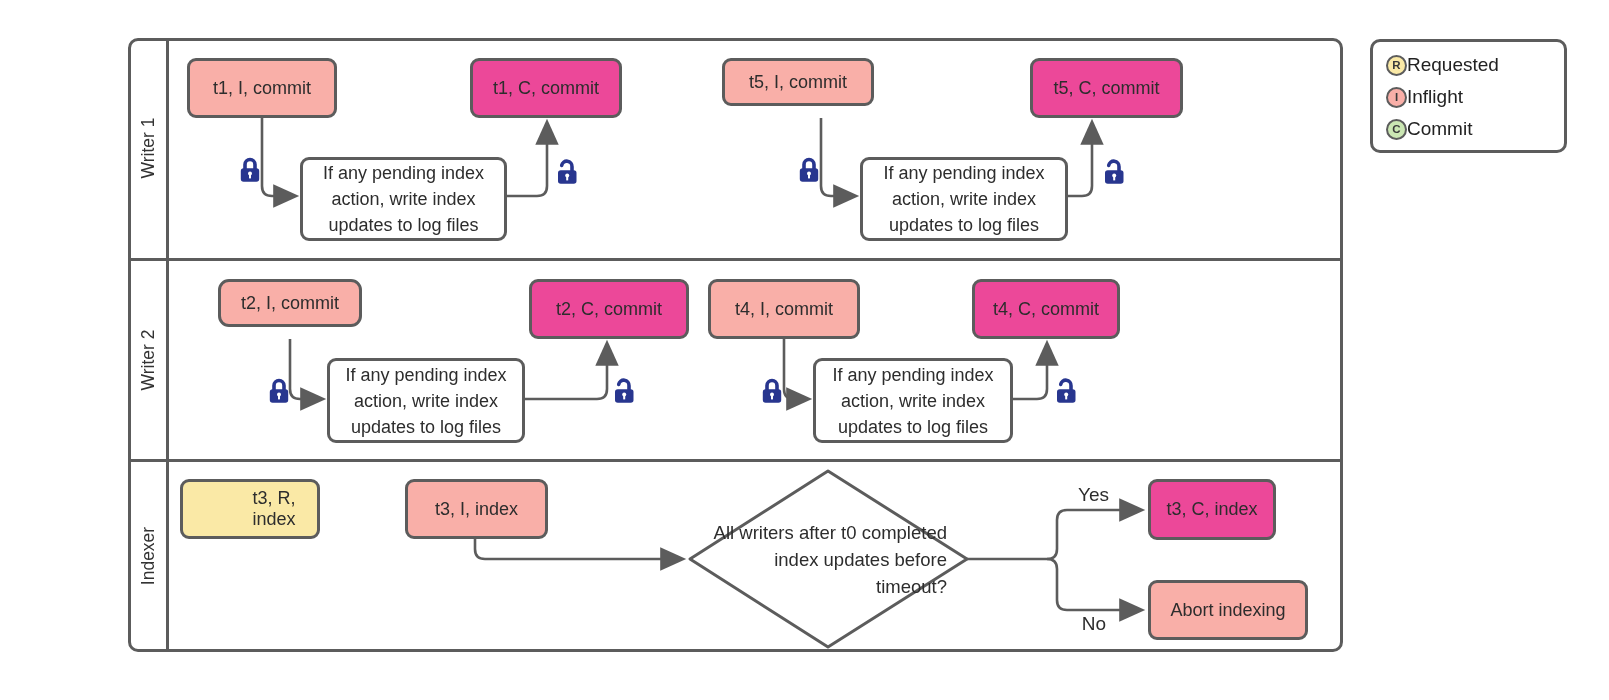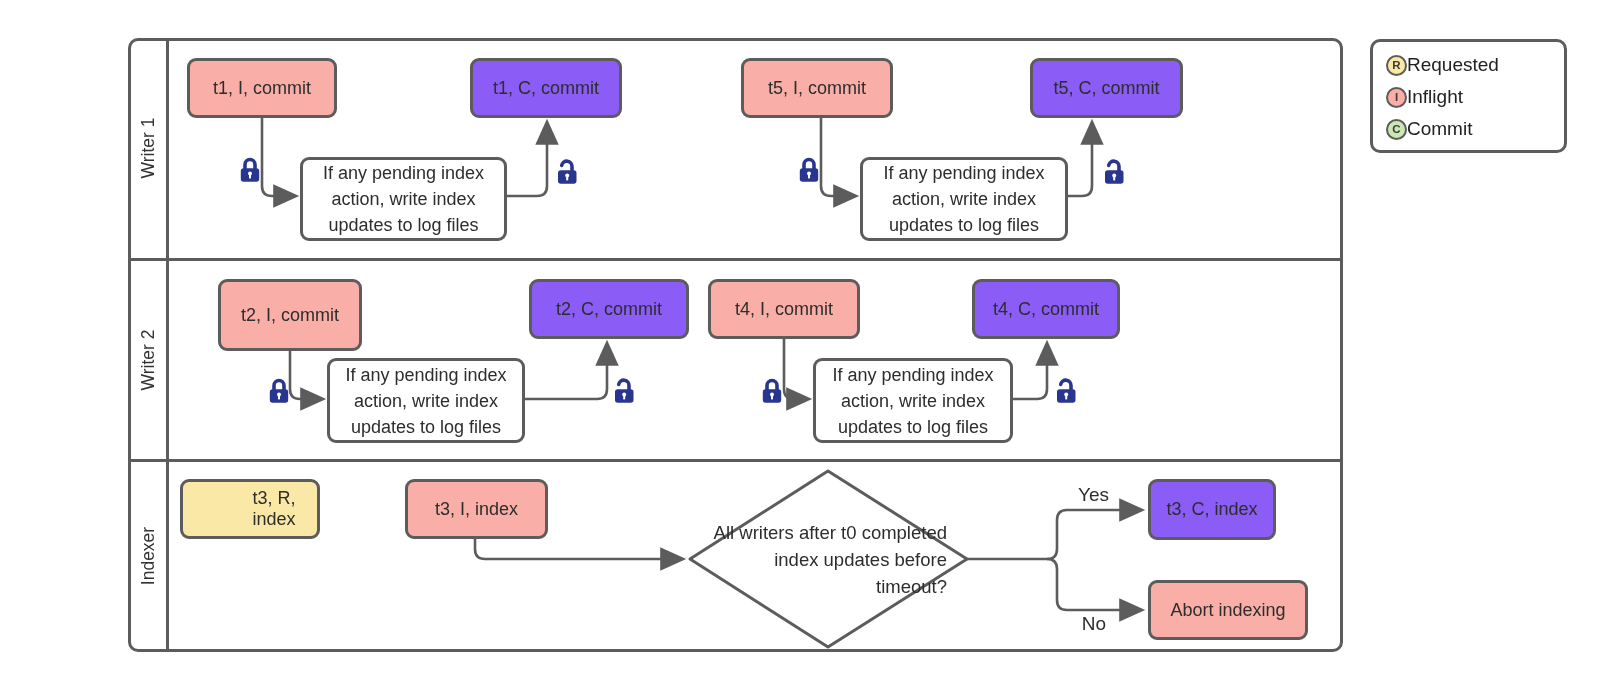--- a/index.html
+++ b/index.html
@@ -21,21 +21,21 @@
     left:148px;transform:translate(-50%,-50%) rotate(-90deg);
     font-size:17.5px;color:#333;white-space:nowrap;
   }
   
   .node{
     position:absolute;display:flex;align-items:center;justify-content:center;
     border:3px solid #5c5c5c;border-radius:9px;box-sizing:border-box;
     font-size:18px;color:#2d2d2d;text-align:center;
   }
   .pink{background:#F9AFA8;}
-  .green{background:#8b5cf6;}
+  .green{background:#ec4899;}
   .yellow{background:#FAE9A6;padding-left:48px;}
   .note{
     background:#ffffff;font-size:18px;line-height:26px;padding:12px 3px;
   }
   .dtext{
     left:828px;top:559px;transform:translate(-50%,-50%);
     width:238px;text-align:right;font-size:18.5px;line-height:27px;color:#2d2d2d;
   }
   .branch-label{font-size:19px;color:#2d2d2d;text-align:right;}
   
@@ -113,25 +113,25 @@
 <div class="abs lane-divider" style="top:258px;"></div>
 <div class="abs lane-divider" style="top:459px;"></div>
 <div class="abs label-sep"></div>
 <div class="abs lane-label" style="top:148px;">Writer 1</div>
 <div class="abs lane-label" style="top:360px;">Writer 2</div>
 <div class="abs lane-label" style="top:556px;">Indexer</div>
 
 <div class="node pink" style="left:187px;top:58px;width:150px;height:60px;">t1, I, commit</div>
 <div class="node note" style="left:300px;top:157px;width:207px;height:84px;">If any pending index action, write index updates to log files</div>
 <div class="node green" style="left:470px;top:58px;width:152px;height:60px;">t1, C, commit</div>
-<div class="node pink" style="left:741px;top:58px;width:152px;height:60px;">t5, I, commit</div>
+<div class="node pink" style="left:722px;top:58px;width:152px;height:48px;">t5, I, commit</div>
 <div class="node note" style="left:860px;top:157px;width:208px;height:84px;">If any pending index action, write index updates to log files</div>
 <div class="node green" style="left:1030px;top:58px;width:153px;height:60px;">t5, C, commit</div>
 
-<div class="node pink" style="left:218px;top:279px;width:144px;height:72px;">t2, I, commit</div>
+<div class="node pink" style="left:218px;top:279px;width:144px;height:48px;border-radius:11px;">t2, I, commit</div>
 <div class="node note" style="left:327px;top:358px;width:198px;height:85px;">If any pending index action, write index updates to log files</div>
 <div class="node green" style="left:529px;top:279px;width:160px;height:60px;">t2, C, commit</div>
 <div class="node pink" style="left:708px;top:279px;width:152px;height:60px;">t4, I, commit</div>
 <div class="node note" style="left:813px;top:358px;width:200px;height:85px;">If any pending index action, write index updates to log files</div>
 <div class="node green" style="left:972px;top:279px;width:148px;height:60px;">t4, C, commit</div>
 
 <div class="node yellow" style="left:180px;top:479px;width:140px;height:60px;">t3, R, index</div>
 <div class="node pink" style="left:405px;top:479px;width:143px;height:60px;">t3, I, index</div>
 <div class="abs dtext">All writers after t0 completed index updates before timeout?</div>
 <div class="abs branch-label" style="left:1063px;top:484px;width:46px;">Yes</div>

